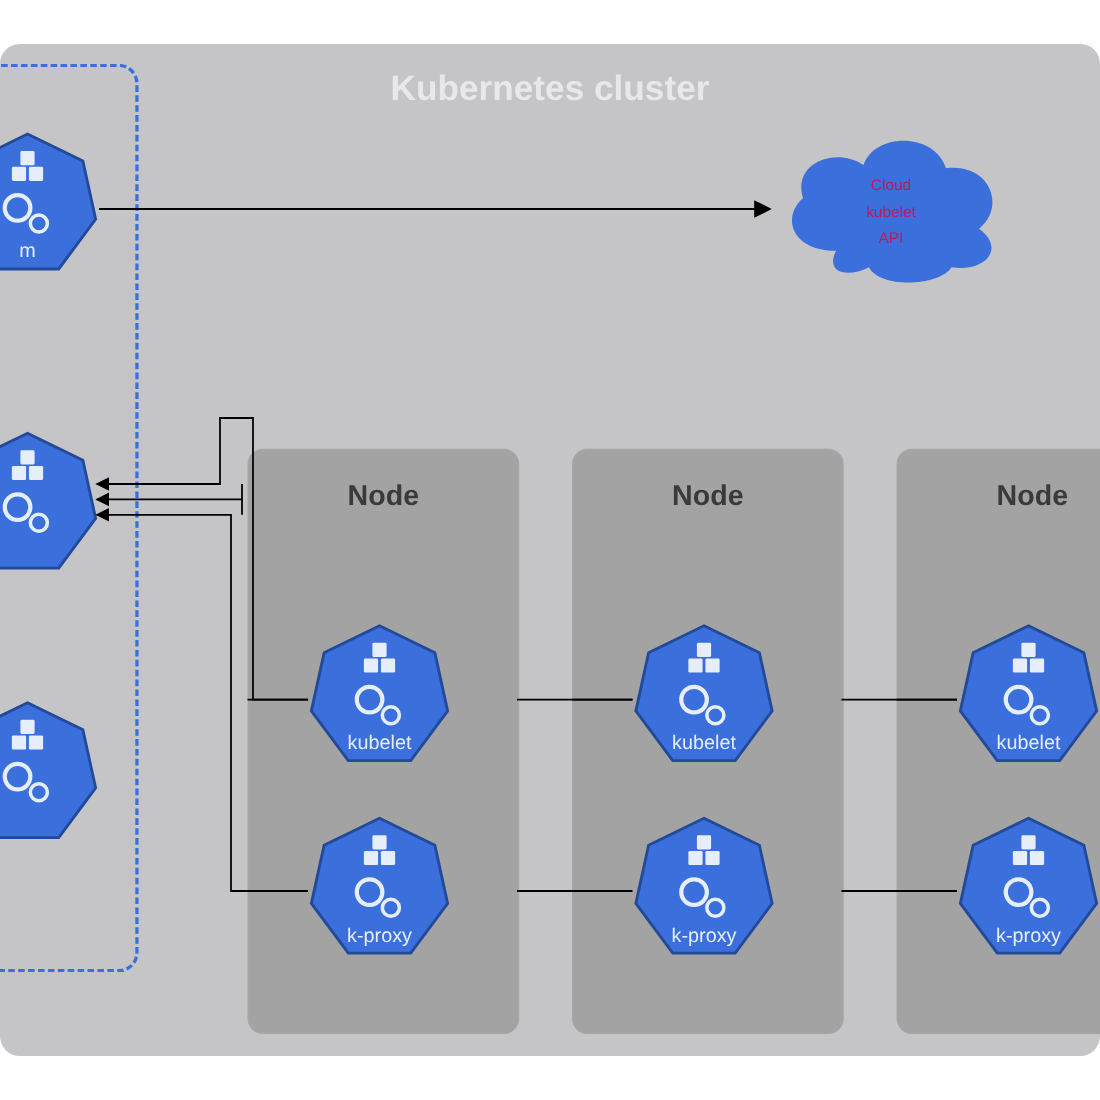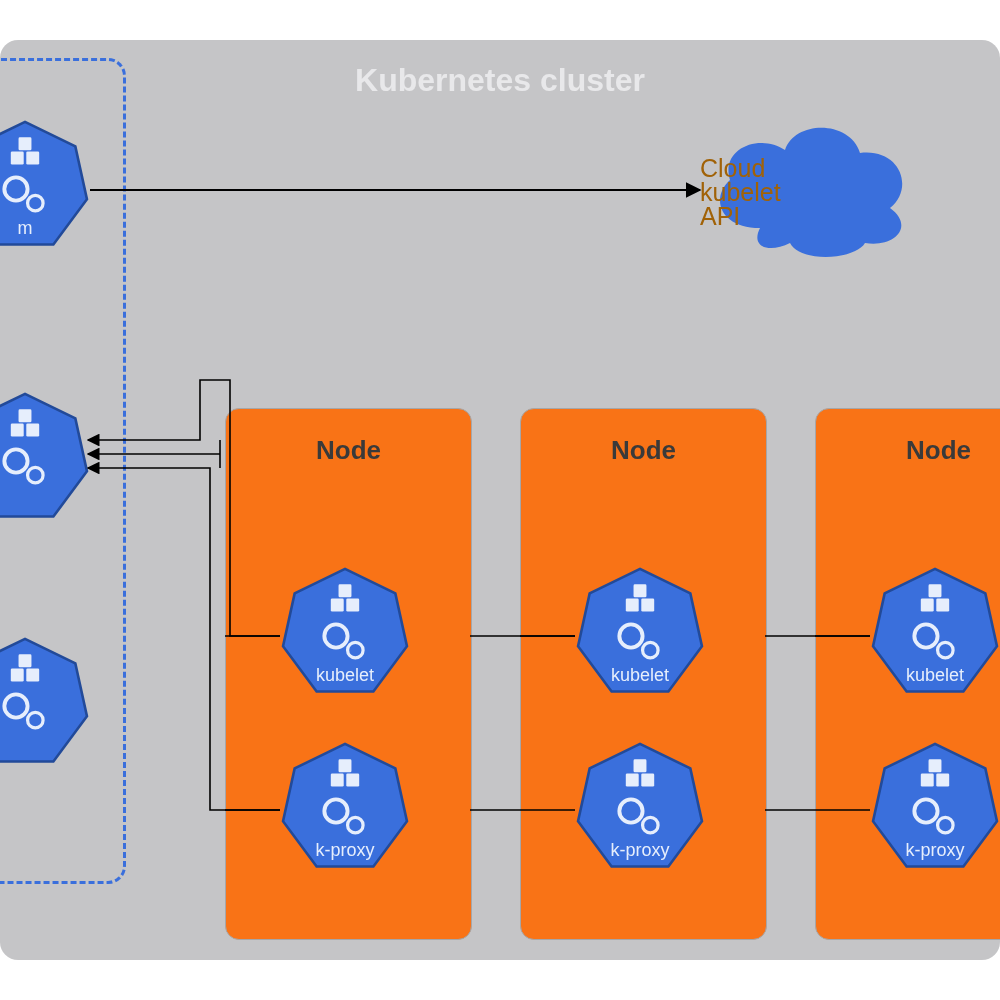--- a/index.html
+++ b/index.html
@@ -37,21 +37,21 @@
   }
   .cloud-wrap {
     position: absolute;
     left: 700px; top: 108px;
     width: 220px; height: 160px;
   }
   .node-box {
     position: absolute;
     top: 408px;
     width: 245px; height: 530px;
-    background: #f97316;
+    background: #a3a3a3;
     border: 1px solid #a6a6a8;
     border-radius: 14px;
   }
   .node-title {
     position: absolute;
     left: 0; width: 100%;
     top: 26px;
     text-align: center;
     font-size: 26px;
     font-weight: 700;
@@ -128,21 +128,21 @@
     <svg viewBox="0 0 220 160" width="220" height="160">
       <path d="M60,120
                C20,120 10,90 30,72
                C20,40 60,25 85,42
                C95,12 150,12 160,45
                C200,40 215,80 190,100
                C215,118 195,140 165,135
                C155,152 100,155 90,135
                C70,145 50,140 60,120 Z" fill="#3a6fdc"></path>
     </svg>
-    <div style="position:absolute; left:0; top:48px; width:220px; color:#a16207; font-size:25px; line-height:24px;">
+    <div style="position:absolute; left:0; top:48px; width:220px; text-align:center; color:#be185d; font-size:14px; line-height:24px;">
       <span>Cloud</span><br>
       <span>kubelet</span><br>
       <span>API</span>
     </div>
   </div>
 
   <div class="node-box" style="left:225px;">
     <div class="node-title">Node</div>
   </div>
   <div class="node-box" style="left:520px;">

